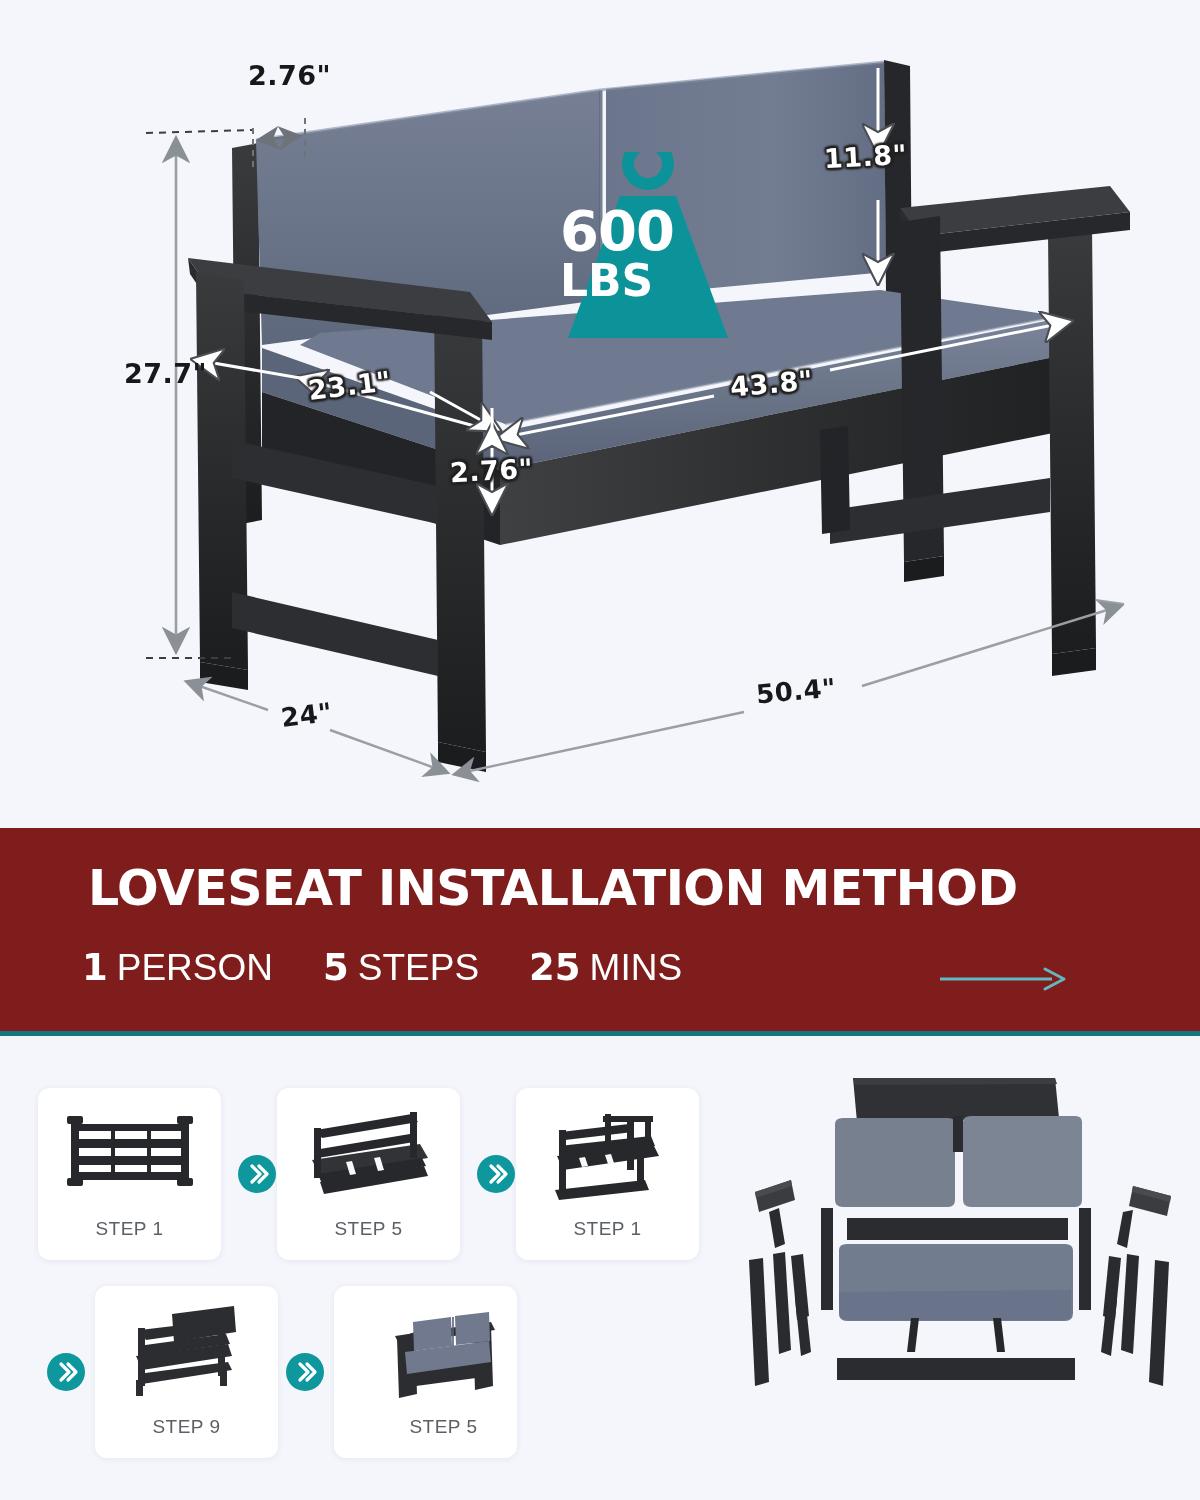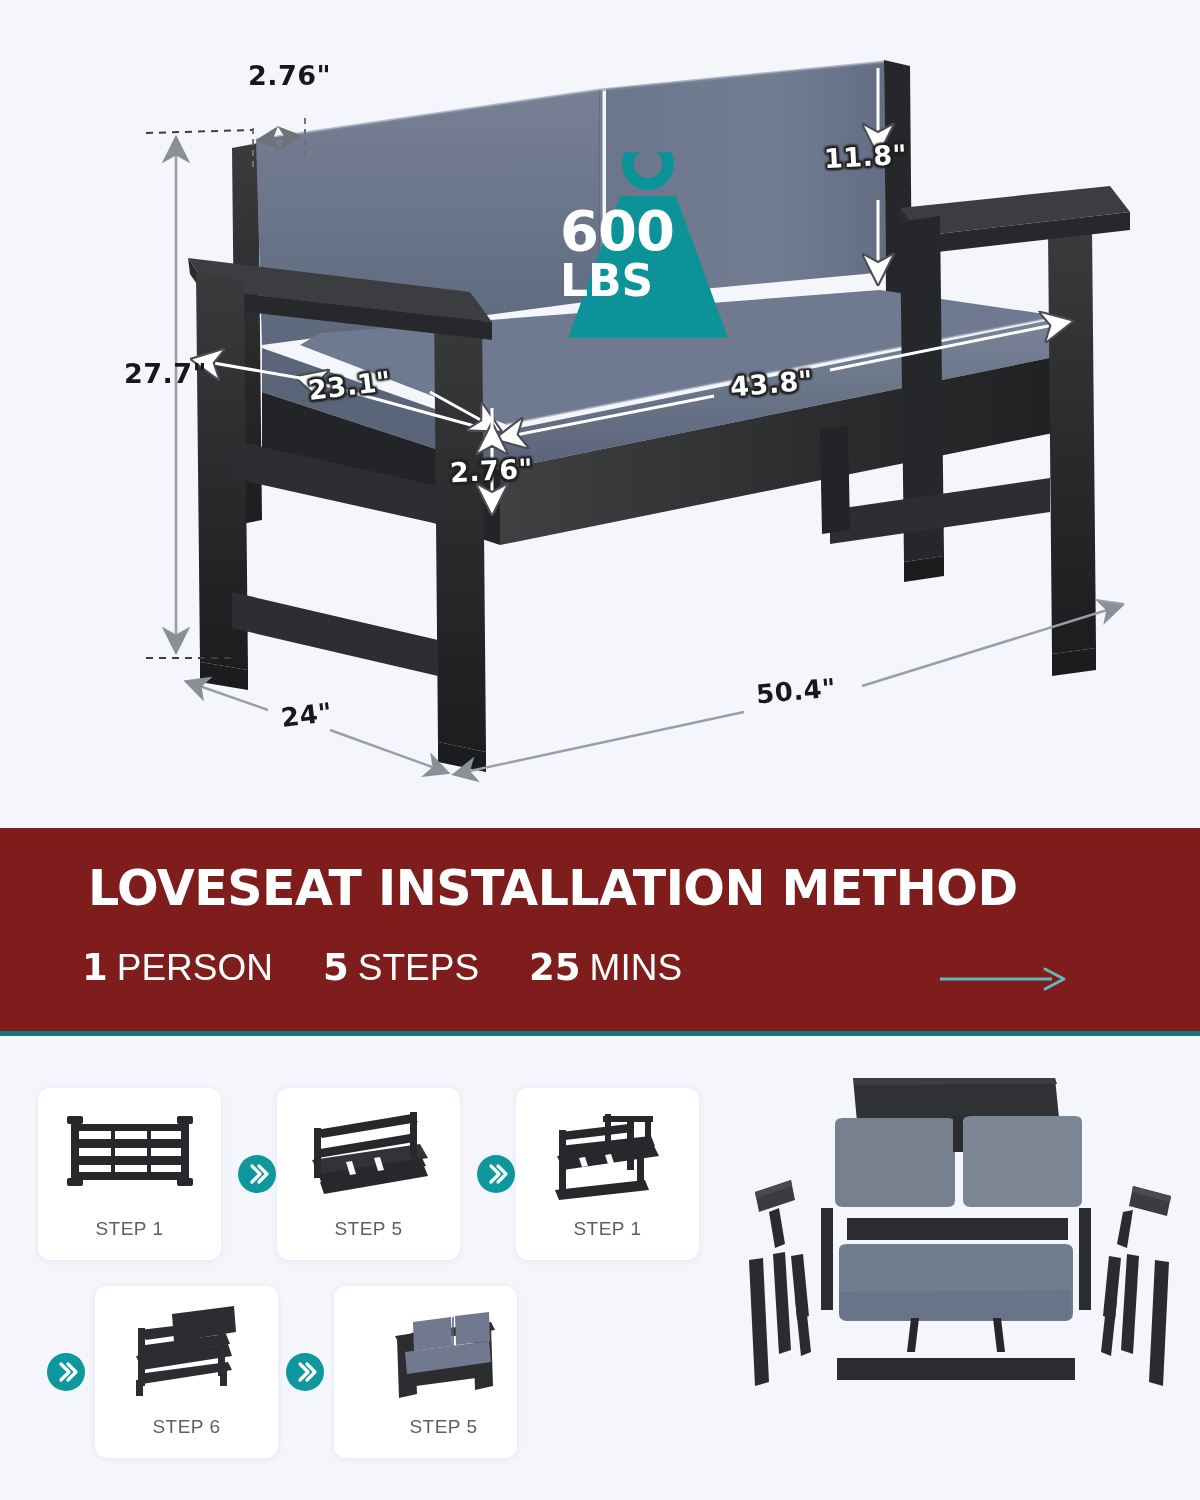--- a/index.html
+++ b/index.html
@@ -364,21 +364,21 @@
             <rect x="26" y="28" width="7" height="58"></rect>
             <rect x="106" y="22" width="7" height="54"></rect>
             <polygon points="26,46 114,34 118,44 30,56"></polygon>
             <polygon points="24,56 116,44 120,56 30,70"></polygon>
             <polygon points="26,74 116,62 120,70 30,84"></polygon>
             <rect x="24" y="80" width="7" height="16"></rect>
             <rect x="108" y="70" width="7" height="16"></rect>
           </g>
         </svg>
       </div>
-      <div class="lbl">STEP 6</div>
+      <div class="lbl">STEP 9</div>
     </div>
 
     <div class="card" id="card-5">
       <div class="thumb">
         <svg viewBox="0 0 150 112">
           <g fill="#2c2d30">
             <polygon points="28,38 46,32 48,94 30,98"></polygon>
             <polygon points="104,30 122,26 124,86 106,90"></polygon>
             <polygon points="26,36 122,22 126,30 30,44"></polygon>
             <polygon points="34,64 120,52 122,72 36,84"></polygon>

